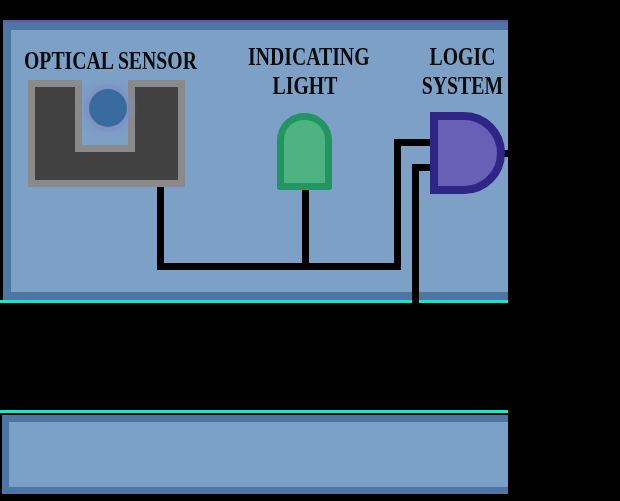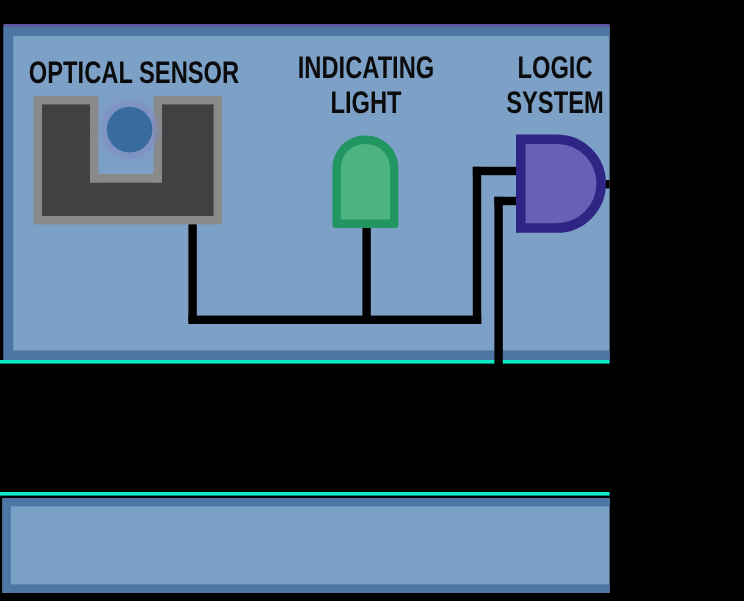--- a/index.html
+++ b/index.html
@@ -1,18 +1,18 @@
 <!DOCTYPE html>
 <html><head>
 <meta charset="utf-8">
 <style>
   html,body{margin:0;padding:0;background:#000;}
   .stage{
     position:relative;width:508px;height:501px;background:#000;
-    overflow:hidden;font-family:Liberation Sans, sans-serif;
+    overflow:hidden;font-family:Liberation Serif, serif;
   }
   .abs{position:absolute;}
 
   
   .board{
     left:3px;top:22px;width:521px;height:278px;
     background:#7da0c7;border:8px solid #4e76a4;box-sizing:border-box;z-index:1;
   }
   
   .bottom-bar{

